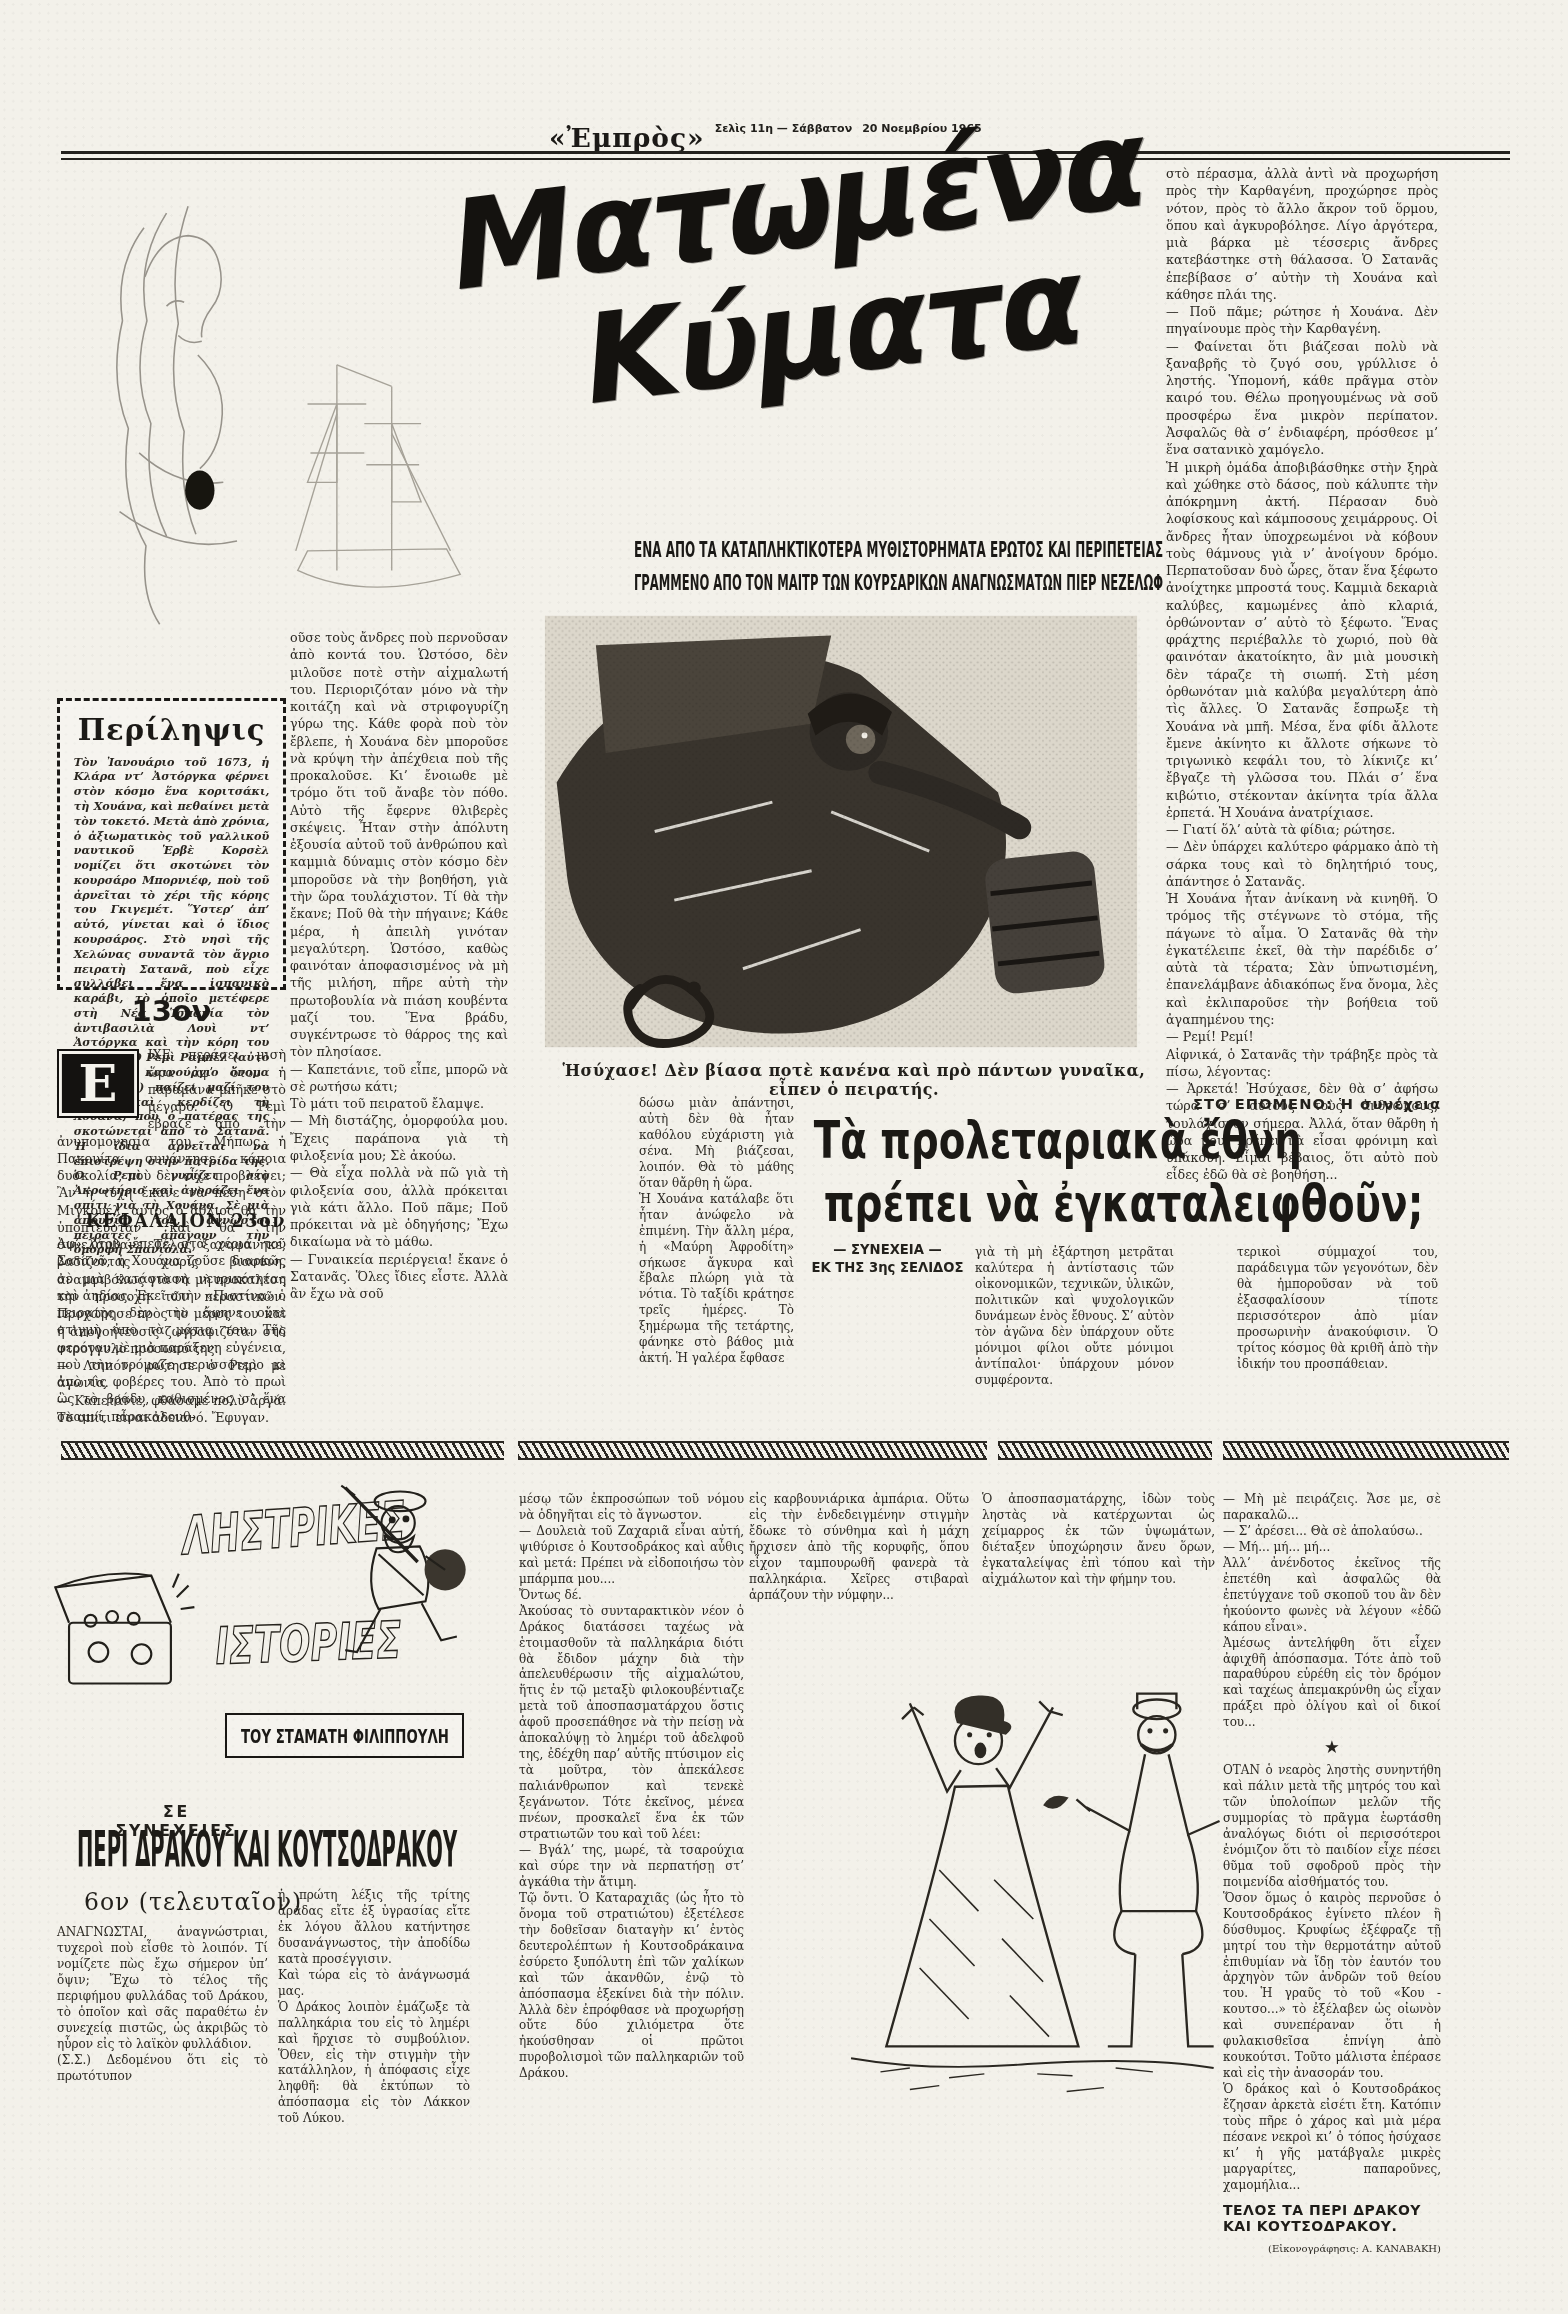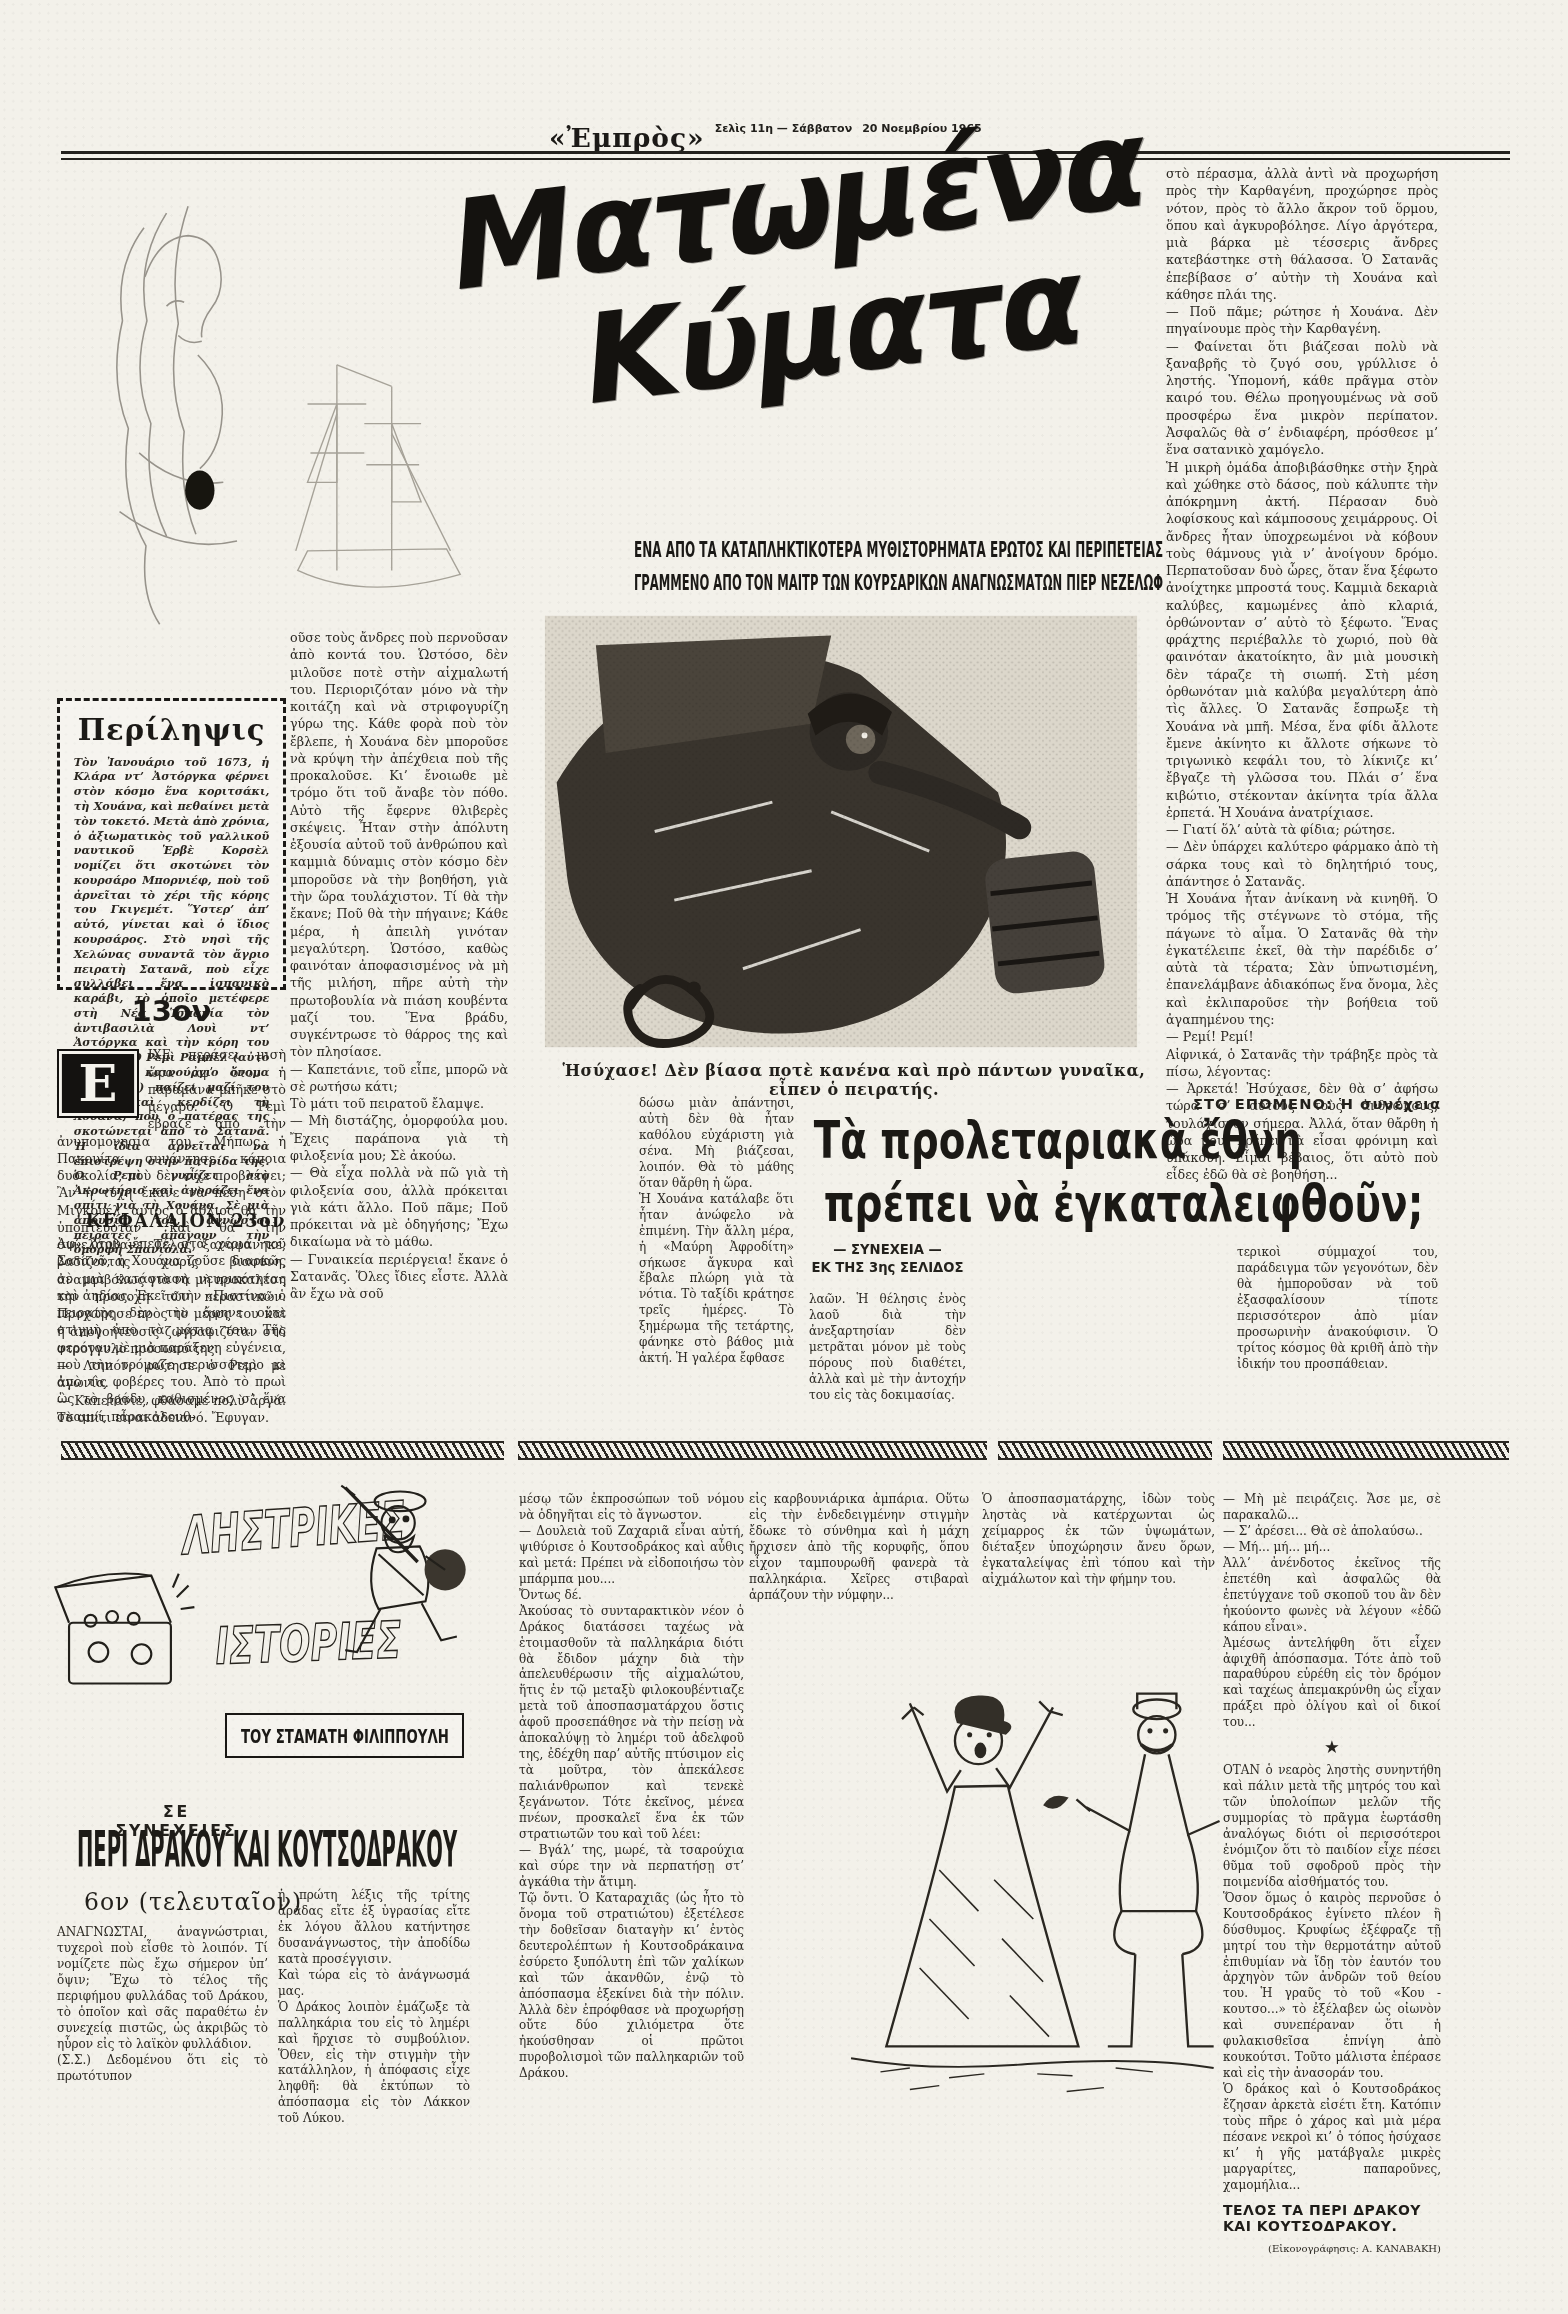--- a/index.html
+++ b/index.html
@@ -163,21 +163,21 @@
 
   <svg class="abs" style="left:806px;top:1115px;" width="635" height="120" viewBox="0 0 648 122">
     <text x="8" y="44" font-family="DejaVu Serif, serif" font-size="52" font-weight="bold" fill="#1b1915" textLength="498" lengthAdjust="spacingAndGlyphs">Τὰ προλεταριακὰ ἔθνη</text>
     <text x="18" y="108" font-family="DejaVu Serif, serif" font-size="52" font-weight="bold" fill="#1b1915" textLength="612" lengthAdjust="spacingAndGlyphs">πρέπει νὰ ἐγκαταλειφθοῦν;</text>
   </svg>
 
   <div class="abs" style="left:809px;top:1241px;width:157px;">
     <div class="cont-label">— ΣΥΝΕΧΕΙΑ —</div>
     <div class="cont-label">ΕΚ ΤΗΣ 3ης ΣΕΛΙΔΟΣ</div>
   </div>
-  <div class="abs body-text body-small" style="left:809px;top:1292px;width:157px;height:139px;">λαῶν. Ἡ θέλησις ἑνὸς λαοῦ διὰ τὴν ἀνεξαρτησίαν δὲν μετρᾶται μόνον μὲ τοὺς πόρους ποὺ διαθέτει, ἀλλὰ καὶ μὲ τὴν ἀντοχήν του εἰς τὰς δοκιμασίας.</div>
+  <div class="abs body-text body-small" style="left:975px;top:1245px;width:199px;height:186px;">γιὰ τὴ μὴ ἐξάρτηση μετρᾶται καλύτερα ἡ ἀντίστασις τῶν οἰκονομικῶν, τεχνικῶν, ὑλικῶν, πολιτικῶν καὶ ψυχολογικῶν δυνάμεων ἑνὸς ἔθνους. Σ’ αὐτὸν τὸν ἀγῶνα δὲν ὑπάρχουν οὔτε μόνιμοι φίλοι οὔτε μόνιμοι ἀντίπαλοι· ὑπάρχουν μόνον συμφέροντα.</div>
   <div class="abs body-text body-small" style="left:1237px;top:1245px;width:201px;height:186px;">τερικοὶ σύμμαχοί του, παράδειγμα τῶν γεγονότων, δὲν θὰ ἠμποροῦσαν νὰ τοῦ ἐξασφαλίσουν τίποτε περισσότερον ἀπὸ μίαν προσωρινὴν ἀνακούφισιν. Ὁ τρίτος κόσμος θὰ κριθῆ ἀπὸ τὴν ἰδικήν του προσπάθειαν.</div>
 
   <div class="abs hatch" style="left:61px;top:1441px;width:443px;"></div>
   <div class="abs hatch" style="left:518px;top:1441px;width:469px;"></div>
   <div class="abs hatch" style="left:998px;top:1441px;width:214px;"></div>
   <div class="abs hatch" style="left:1223px;top:1441px;width:286px;"></div>
 
   <svg class="abs" style="left:51px;top:1468px;" width="420" height="237" viewBox="0 0 428 242">
     <text x="135" y="88" transform="rotate(-4 135 88)" font-family="DejaVu Serif, serif" font-style="italic" font-size="54" font-weight="bold" fill="none" stroke="#26231d" stroke-width="1.5" textLength="228" lengthAdjust="spacingAndGlyphs">ΛΗΣΤΡΙΚΕΣ</text>
     <text x="168" y="200" transform="rotate(-2 168 200)" font-family="DejaVu Serif, serif" font-style="italic" font-size="52" font-weight="bold" fill="none" stroke="#26231d" stroke-width="1.5" textLength="190" lengthAdjust="spacingAndGlyphs">ΙΣΤΟΡΙΕΣ</text>

